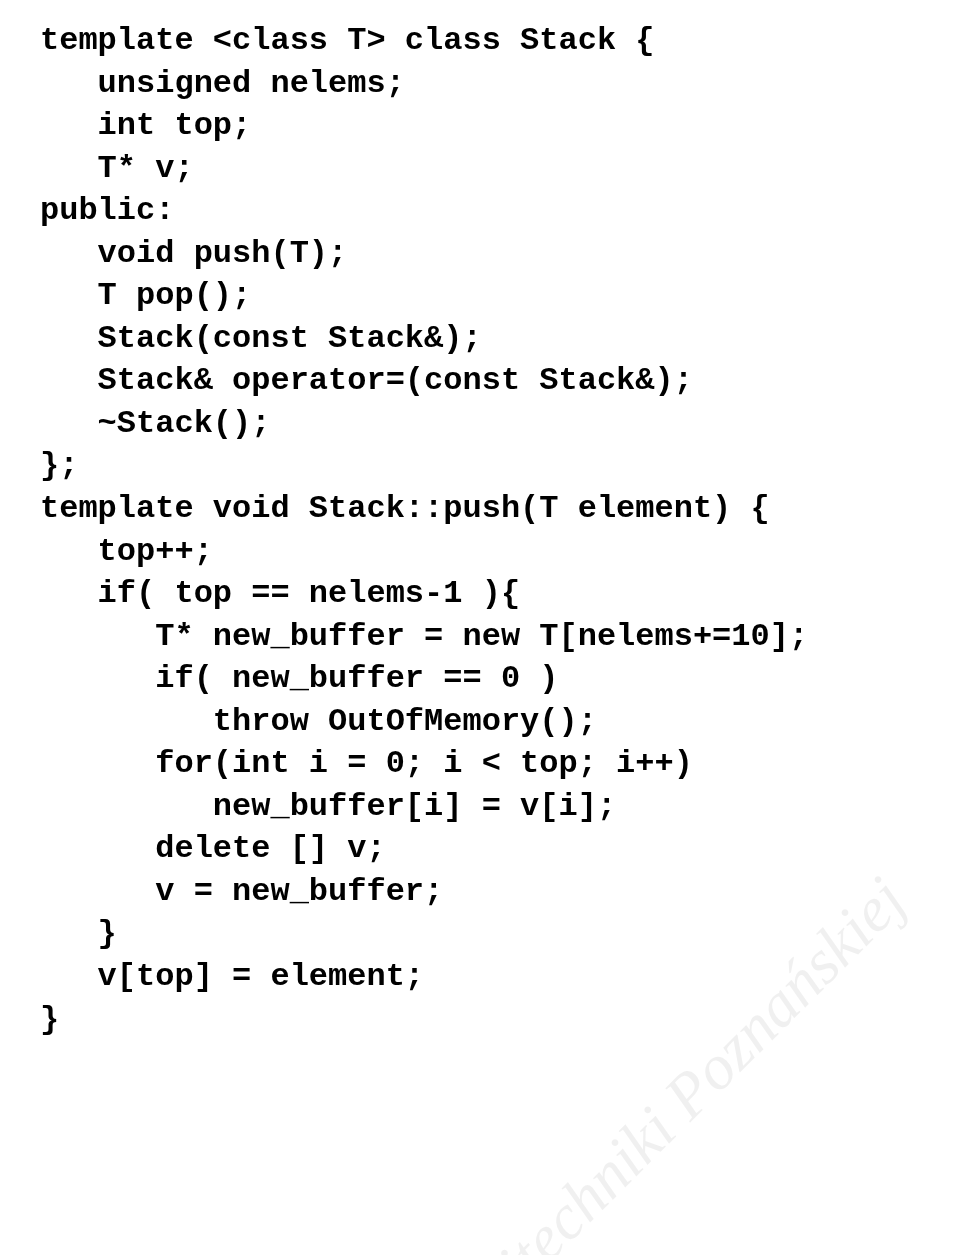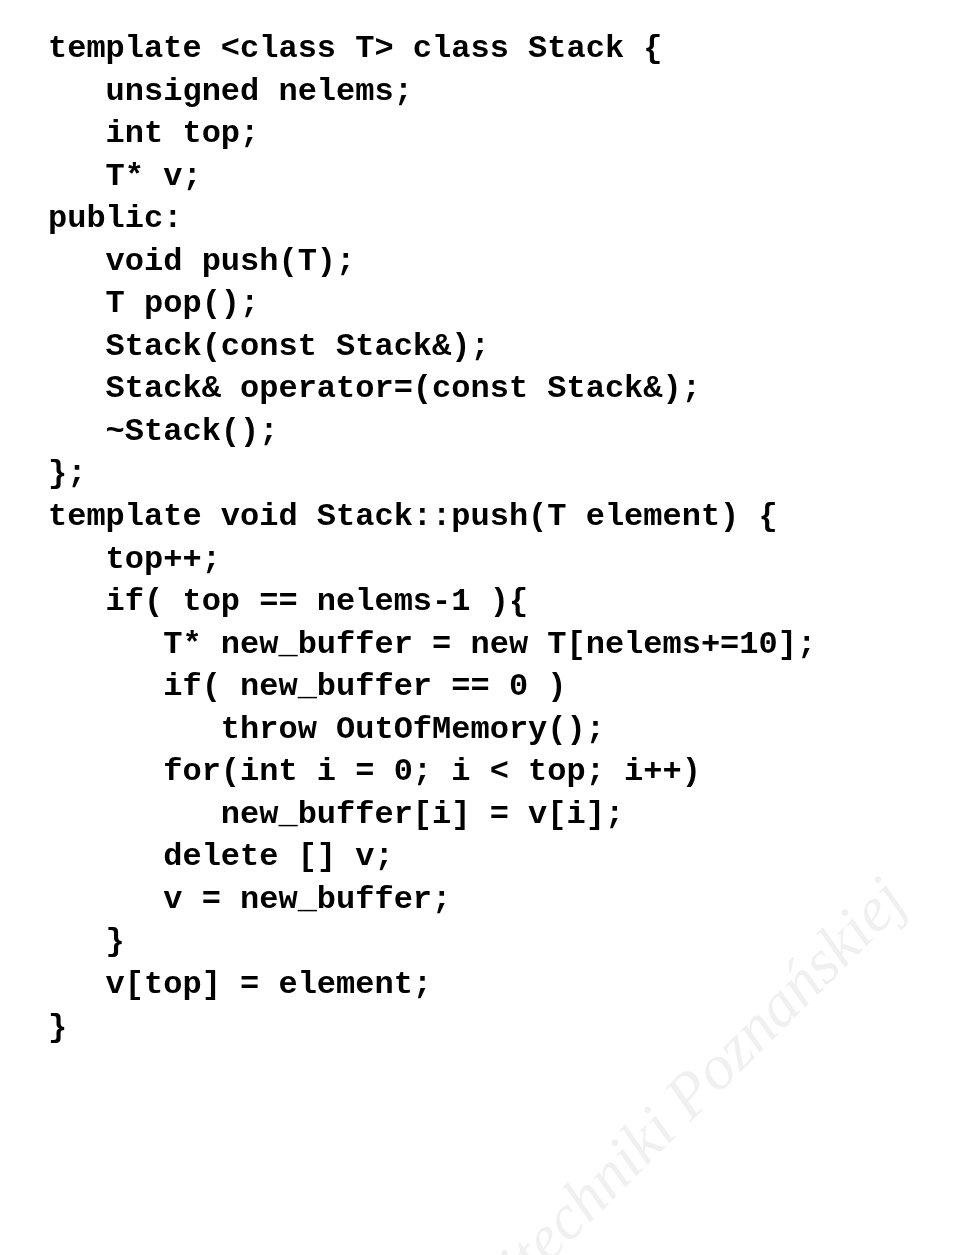--- a/index.html
+++ b/index.html
@@ -27,21 +27,21 @@
   .subtitle {
     font-size: 36px;
     margin: 0 0 34px 0;
     font-weight: normal;
   }
   pre.code {
     font-family: "Courier New", Courier, monospace;
     font-weight: bold;
     font-size: 32px;
     line-height: 1.33;
-    margin: 8px;
+    margin: 0;
     white-space: pre;
   }
   .watermark {
     position: absolute;
     right: 40px;
     bottom: 340px;
     transform: rotate(-45deg);
     transform-origin: right bottom;
     font-family: "Times New Roman", Times, serif;
     font-style: italic;

